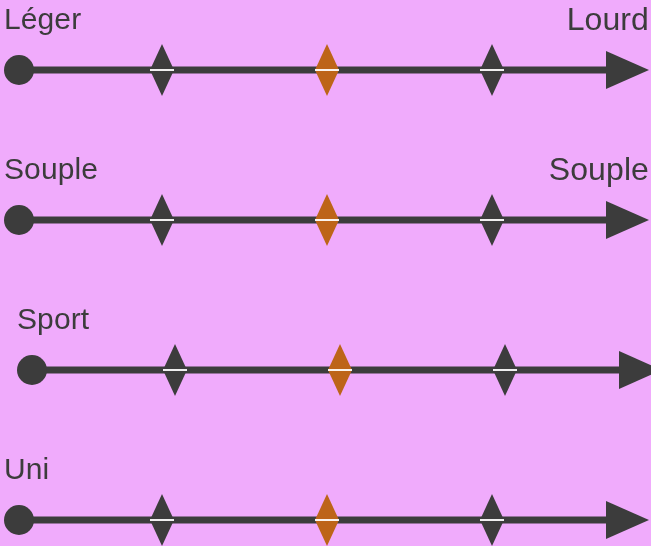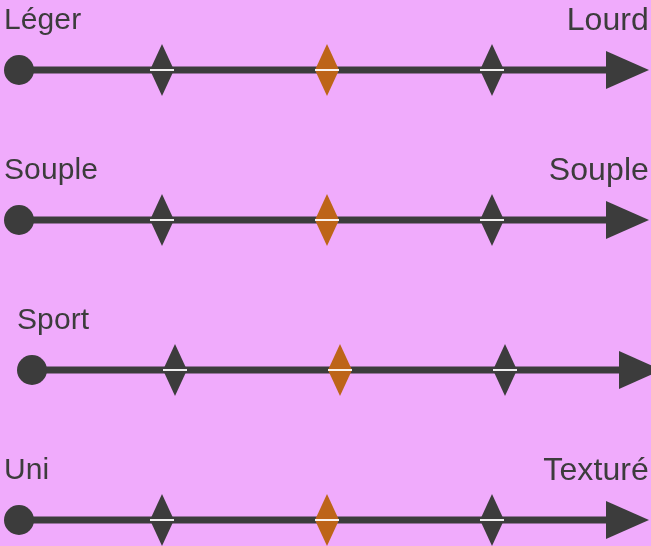--- a/index.html
+++ b/index.html
@@ -119,21 +119,20 @@
           <polygon points="327,0 339,26 327,52 315,26" fill="#bd6419"></polygon>
           <rect x="315" y="25" width="24" height="2" fill="#ffffff" opacity="0.92"></rect>
           <polygon points="492,0 504,26 492,52 480,26" fill="#3c3c3c"></polygon>
           <rect x="480" y="25" width="24" height="2" fill="#ffffff" opacity="0.92"></rect>
         </svg>
       </div>
     </div>
     <div class="scale-row" style="top: 450px;">
       <div class="row-labels">
         <div class="label-left">Uni</div>
-        <div class="label-right">Texturé</div>
       </div>
       <div class="axis-wrap">
         <svg class="axis-svg" width="651" height="66" viewBox="0 0 651 66">
           <rect x="19" y="22.5" width="589" height="7" fill="#3c3c3c"></rect>
           <circle cx="19" cy="26" r="15" fill="#3c3c3c"></circle>
           <polygon points="606,7 649,26 606,45" fill="#3c3c3c"></polygon>
           <polygon points="162,0 174,26 162,52 150,26" fill="#3c3c3c"></polygon>
           <rect x="150" y="25" width="24" height="2" fill="#ffffff" opacity="0.92"></rect>
           <polygon points="327,0 339,26 327,52 315,26" fill="#bd6419"></polygon>
           <rect x="315" y="25" width="24" height="2" fill="#ffffff" opacity="0.92"></rect>

